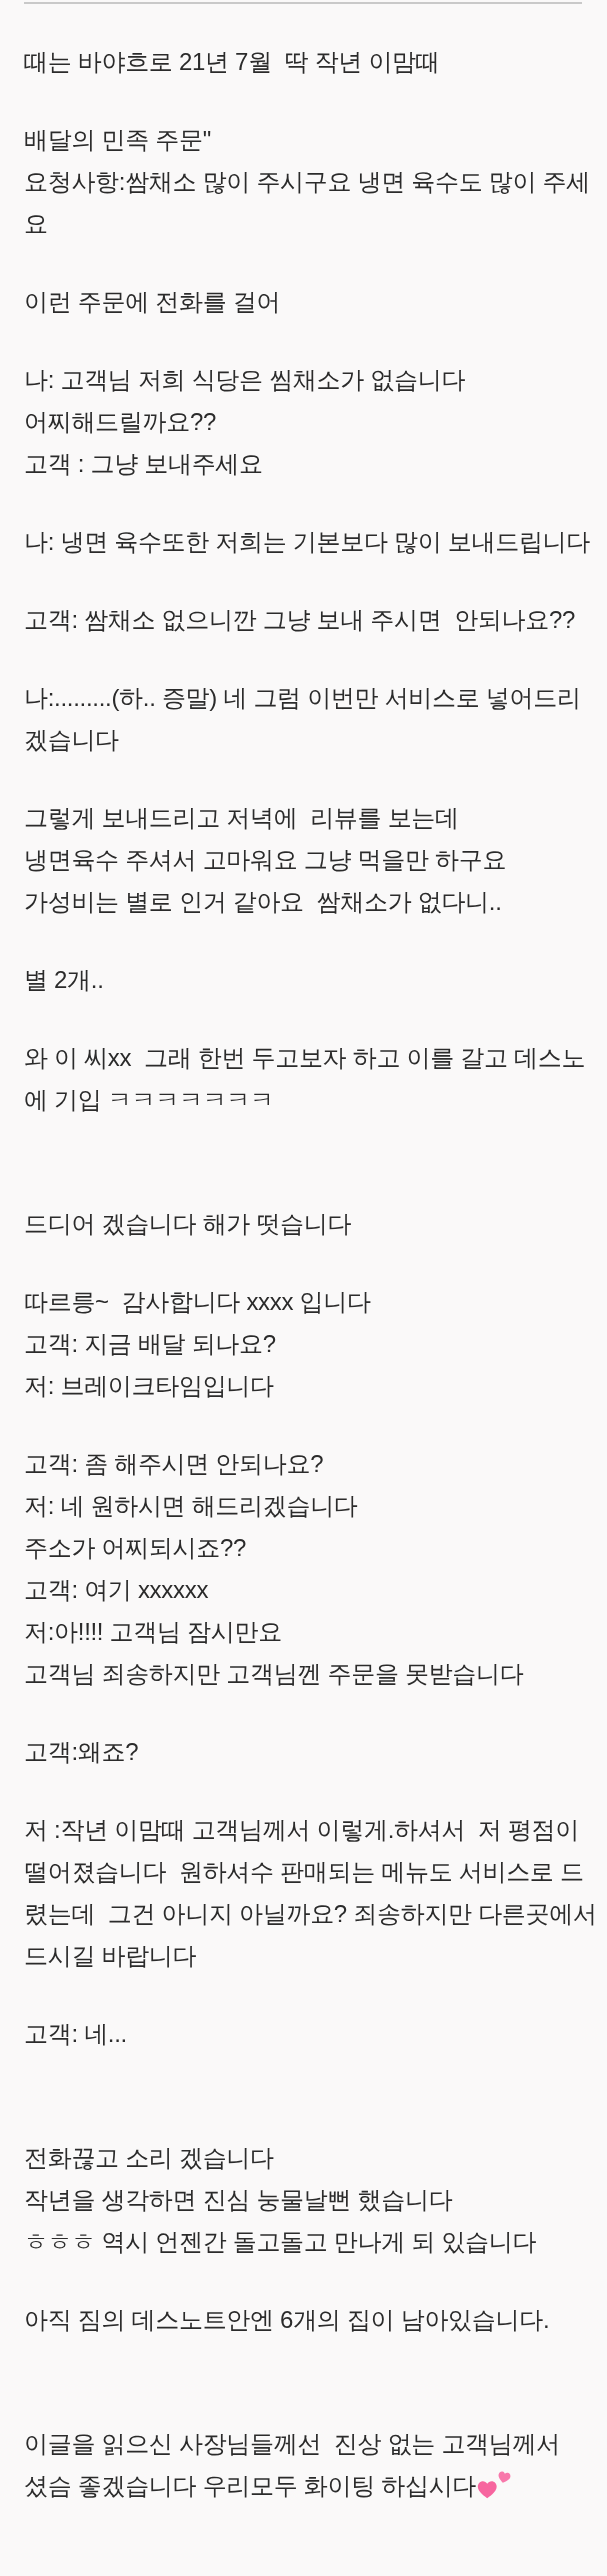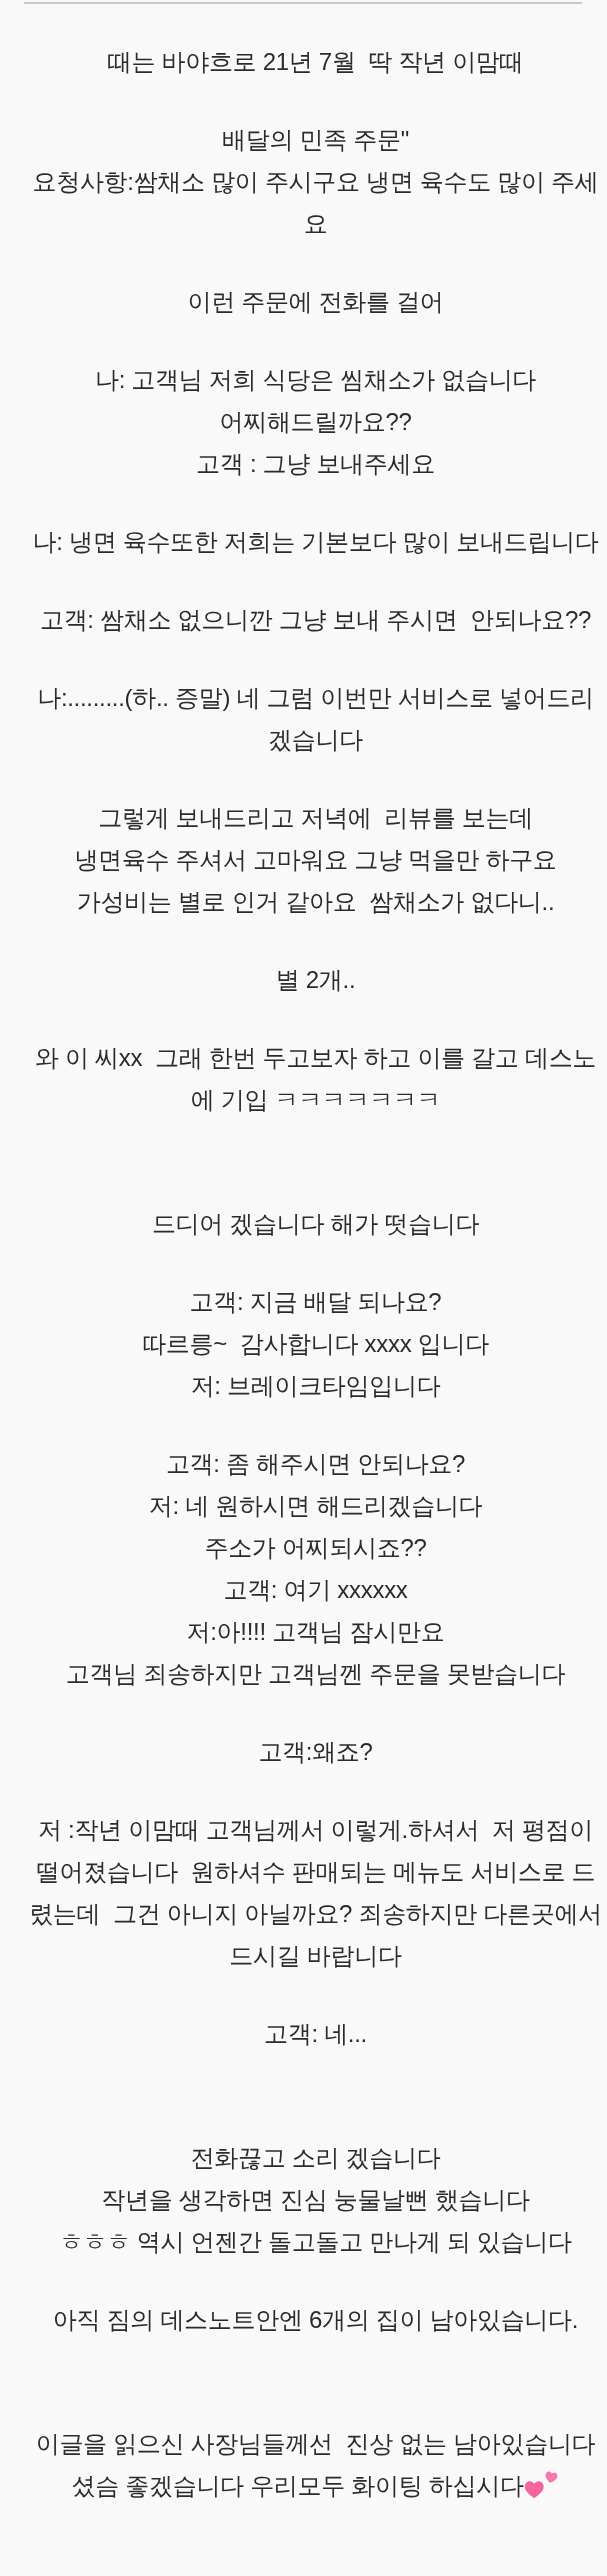--- a/index.html
+++ b/index.html
@@ -18,21 +18,20 @@
     left: 24px;
     width: 558px;
     height: 1.9px;
     background: #c9c9c9;
   }
   .post-body {
     padding: 41px 0 0 24px;
   }
   .paragraph {
     margin: 0 0 36px 0;
-    text-align: center;
   }
   .paragraph.gap-large {
     margin-top: 82px; 
   }
   .line {
     font-size: 24px;
     line-height: 42px;
     letter-spacing: -0.3px;
     white-space: pre;
   }
@@ -85,22 +84,22 @@
       <div class="line">별 2개..</div>
     </div>
     <div class="paragraph">
       <div class="line">와 이 씨xx  그래 한번 두고보자 하고 이를 갈고 데스노</div>
       <div class="line">에 기입 ㅋㅋㅋㅋㅋㅋㅋ</div>
     </div>
     <div class="paragraph gap-large">
       <div class="line">드디어 겠습니다 해가 떳습니다</div>
     </div>
     <div class="paragraph">
+      <div class="line">따르릉~  감사합니다 xxxx 입니다</div>
       <div class="line">고객: 지금 배달 되나요?</div>
-      <div class="line">따르릉~  감사합니다 xxxx 입니다</div>
       <div class="line">저: 브레이크타임입니다</div>
     </div>
     <div class="paragraph">
       <div class="line">고객: 좀 해주시면 안되나요?</div>
       <div class="line">저: 네 원하시면 해드리겠습니다</div>
       <div class="line">주소가 어찌되시죠??</div>
       <div class="line">고객: 여기 xxxxxx</div>
       <div class="line">저:아!!!! 고객님 잠시만요</div>
       <div class="line">고객님 죄송하지만 고객님껜 주문을 못받습니다</div>
     </div>
@@ -118,20 +117,20 @@
     </div>
     <div class="paragraph gap-large">
       <div class="line">전화끊고 소리 겠습니다</div>
       <div class="line">작년을 생각하면 진심 눙물날뻔 했습니다</div>
       <div class="line">ㅎㅎㅎ 역시 언젠간 돌고돌고 만나게 되 있습니다</div>
     </div>
     <div class="paragraph">
       <div class="line">아직 짐의 데스노트안엔 6개의 집이 남아있습니다.</div>
     </div>
     <div class="paragraph gap-large">
-      <div class="line">이글을 읽으신 사장님들께선  진상 없는 남아있습니다</div>
+      <div class="line">이글을 읽으신 사장님들께선  진상 없는 고객님께서</div>
       <div class="line">셨슴 좋겠습니다 우리모두 화이팅 하십시다<svg class="emoji-two-hearts" viewBox="0 0 38 32" xmlns="http://www.w3.org/2000/svg" aria-hidden="true">
     <path fill="#f7659f" d="M11 30 C10 29.4 0.6 23.6 0.6 17.5 C0.6 13.6 3.4 11.3 6.1 11.3 C8.1 11.3 9.9 12.4 11 14.2 C12.1 12.4 13.9 11.3 15.9 11.3 C18.6 11.3 21.4 13.6 21.4 17.5 C21.4 23.6 12 29.4 11 30 Z"></path>
     <path fill="#f878ab" transform="translate(22.5,0.5) rotate(12 7 7)" d="M7 12.6 C6.3 12.2 0.4 8.5 0.4 4.6 C0.4 2.1 2.2 0.6 3.9 0.6 C5.2 0.6 6.3 1.3 7 2.5 C7.7 1.3 8.8 0.6 10.1 0.6 C11.8 0.6 13.6 2.1 13.6 4.6 C13.6 8.5 7.7 12.2 7 12.6 Z"></path>
   </svg></div>
     </div>
   </div>
 
 
 </body></html>

